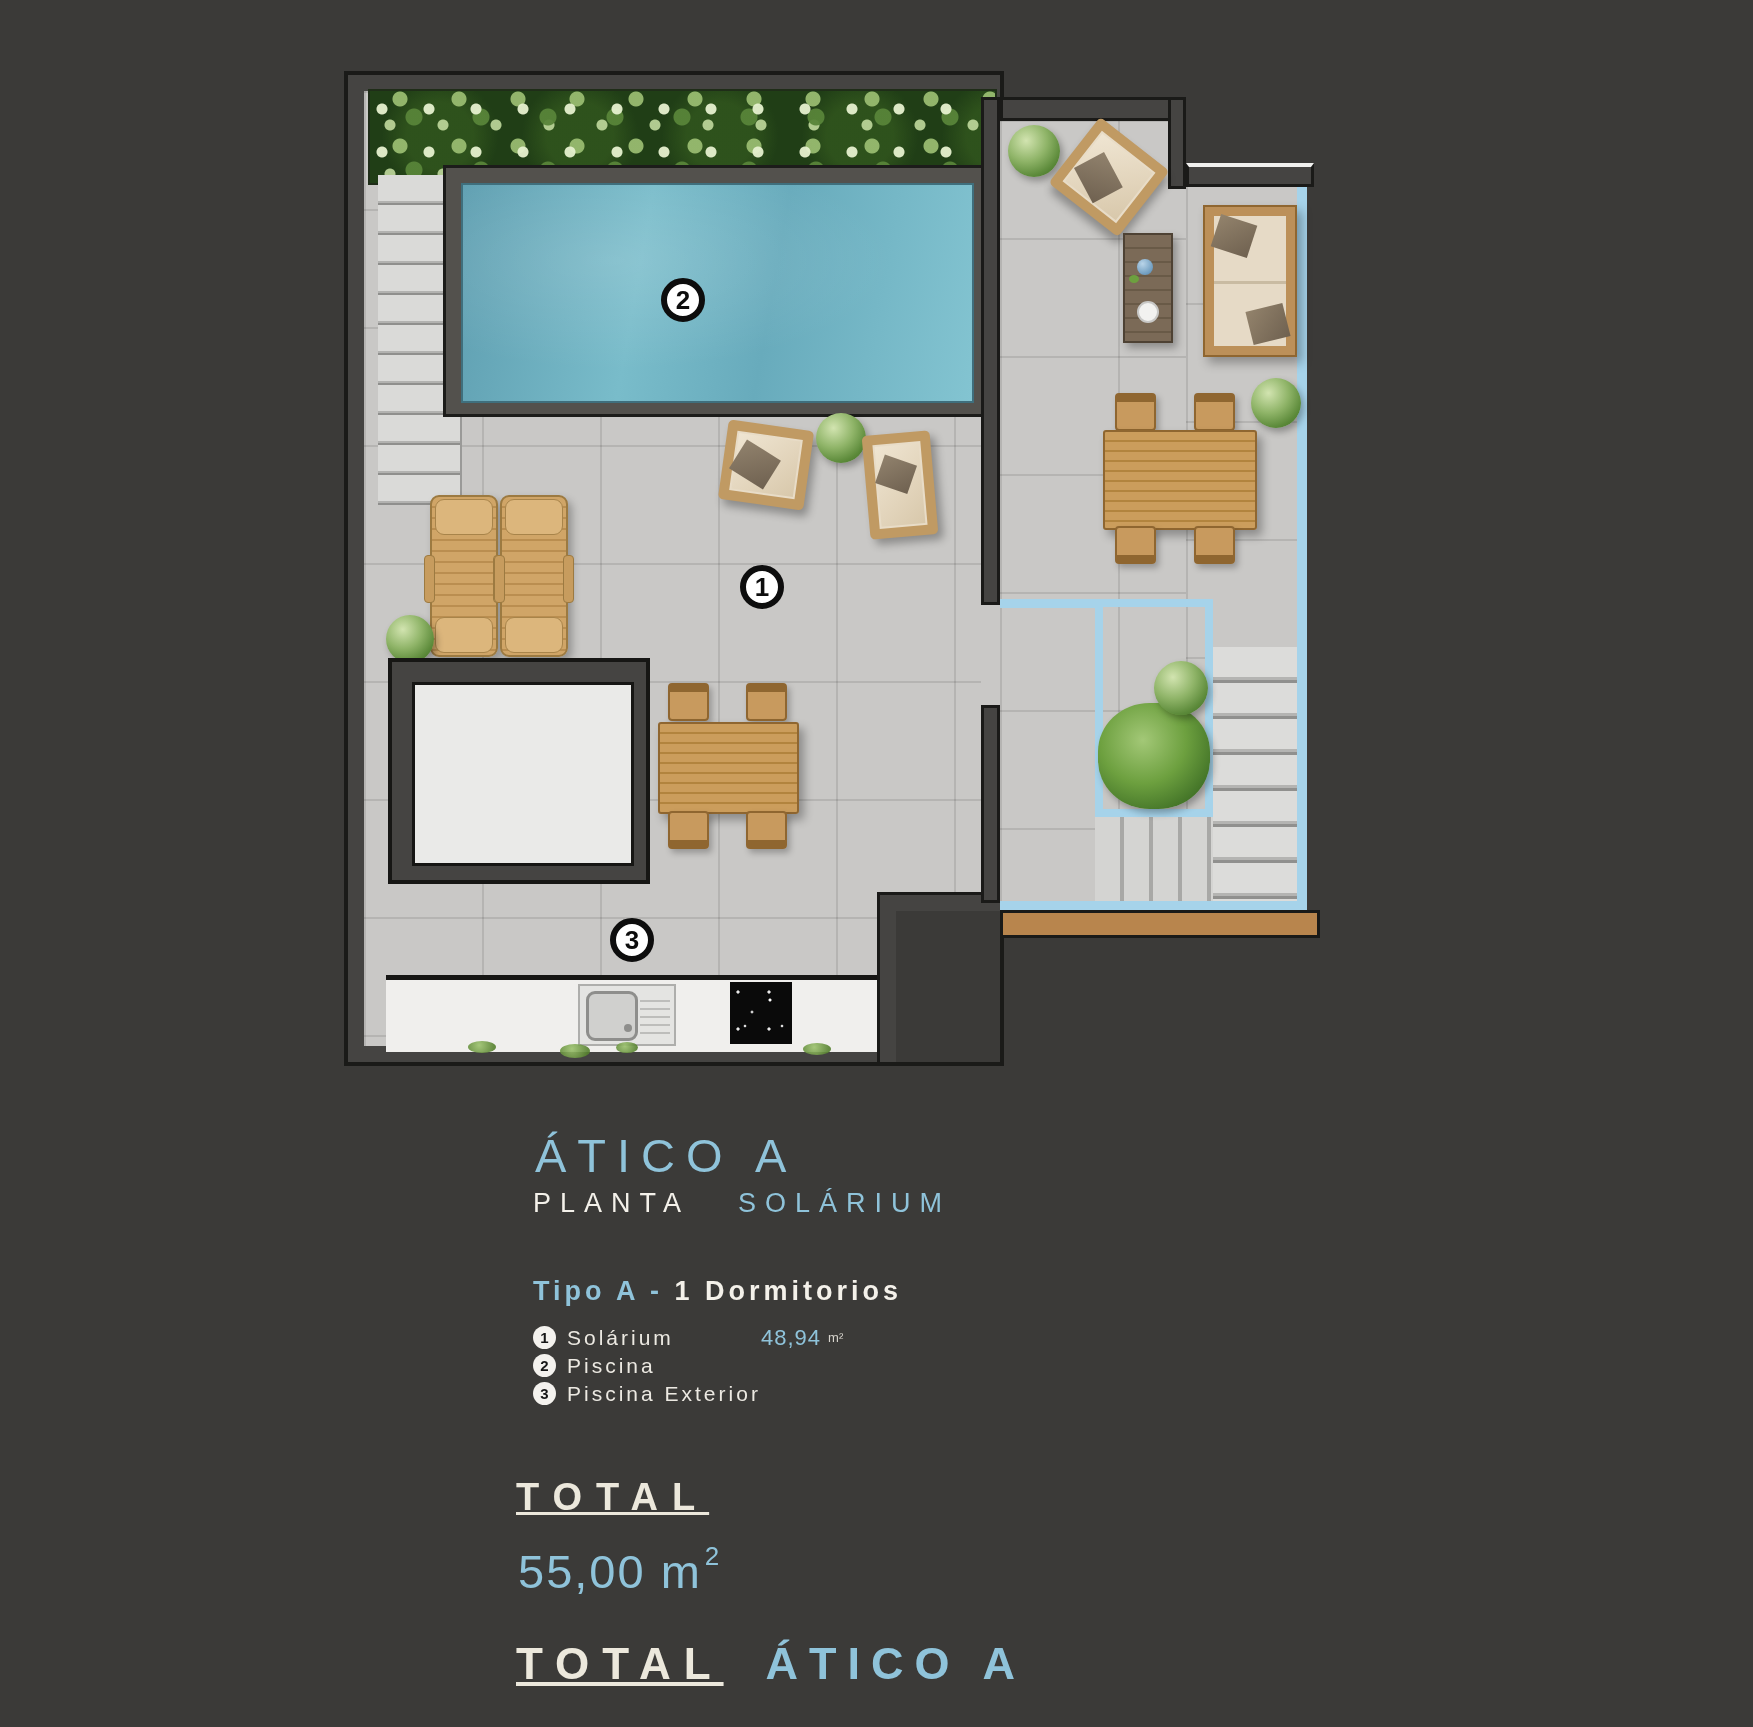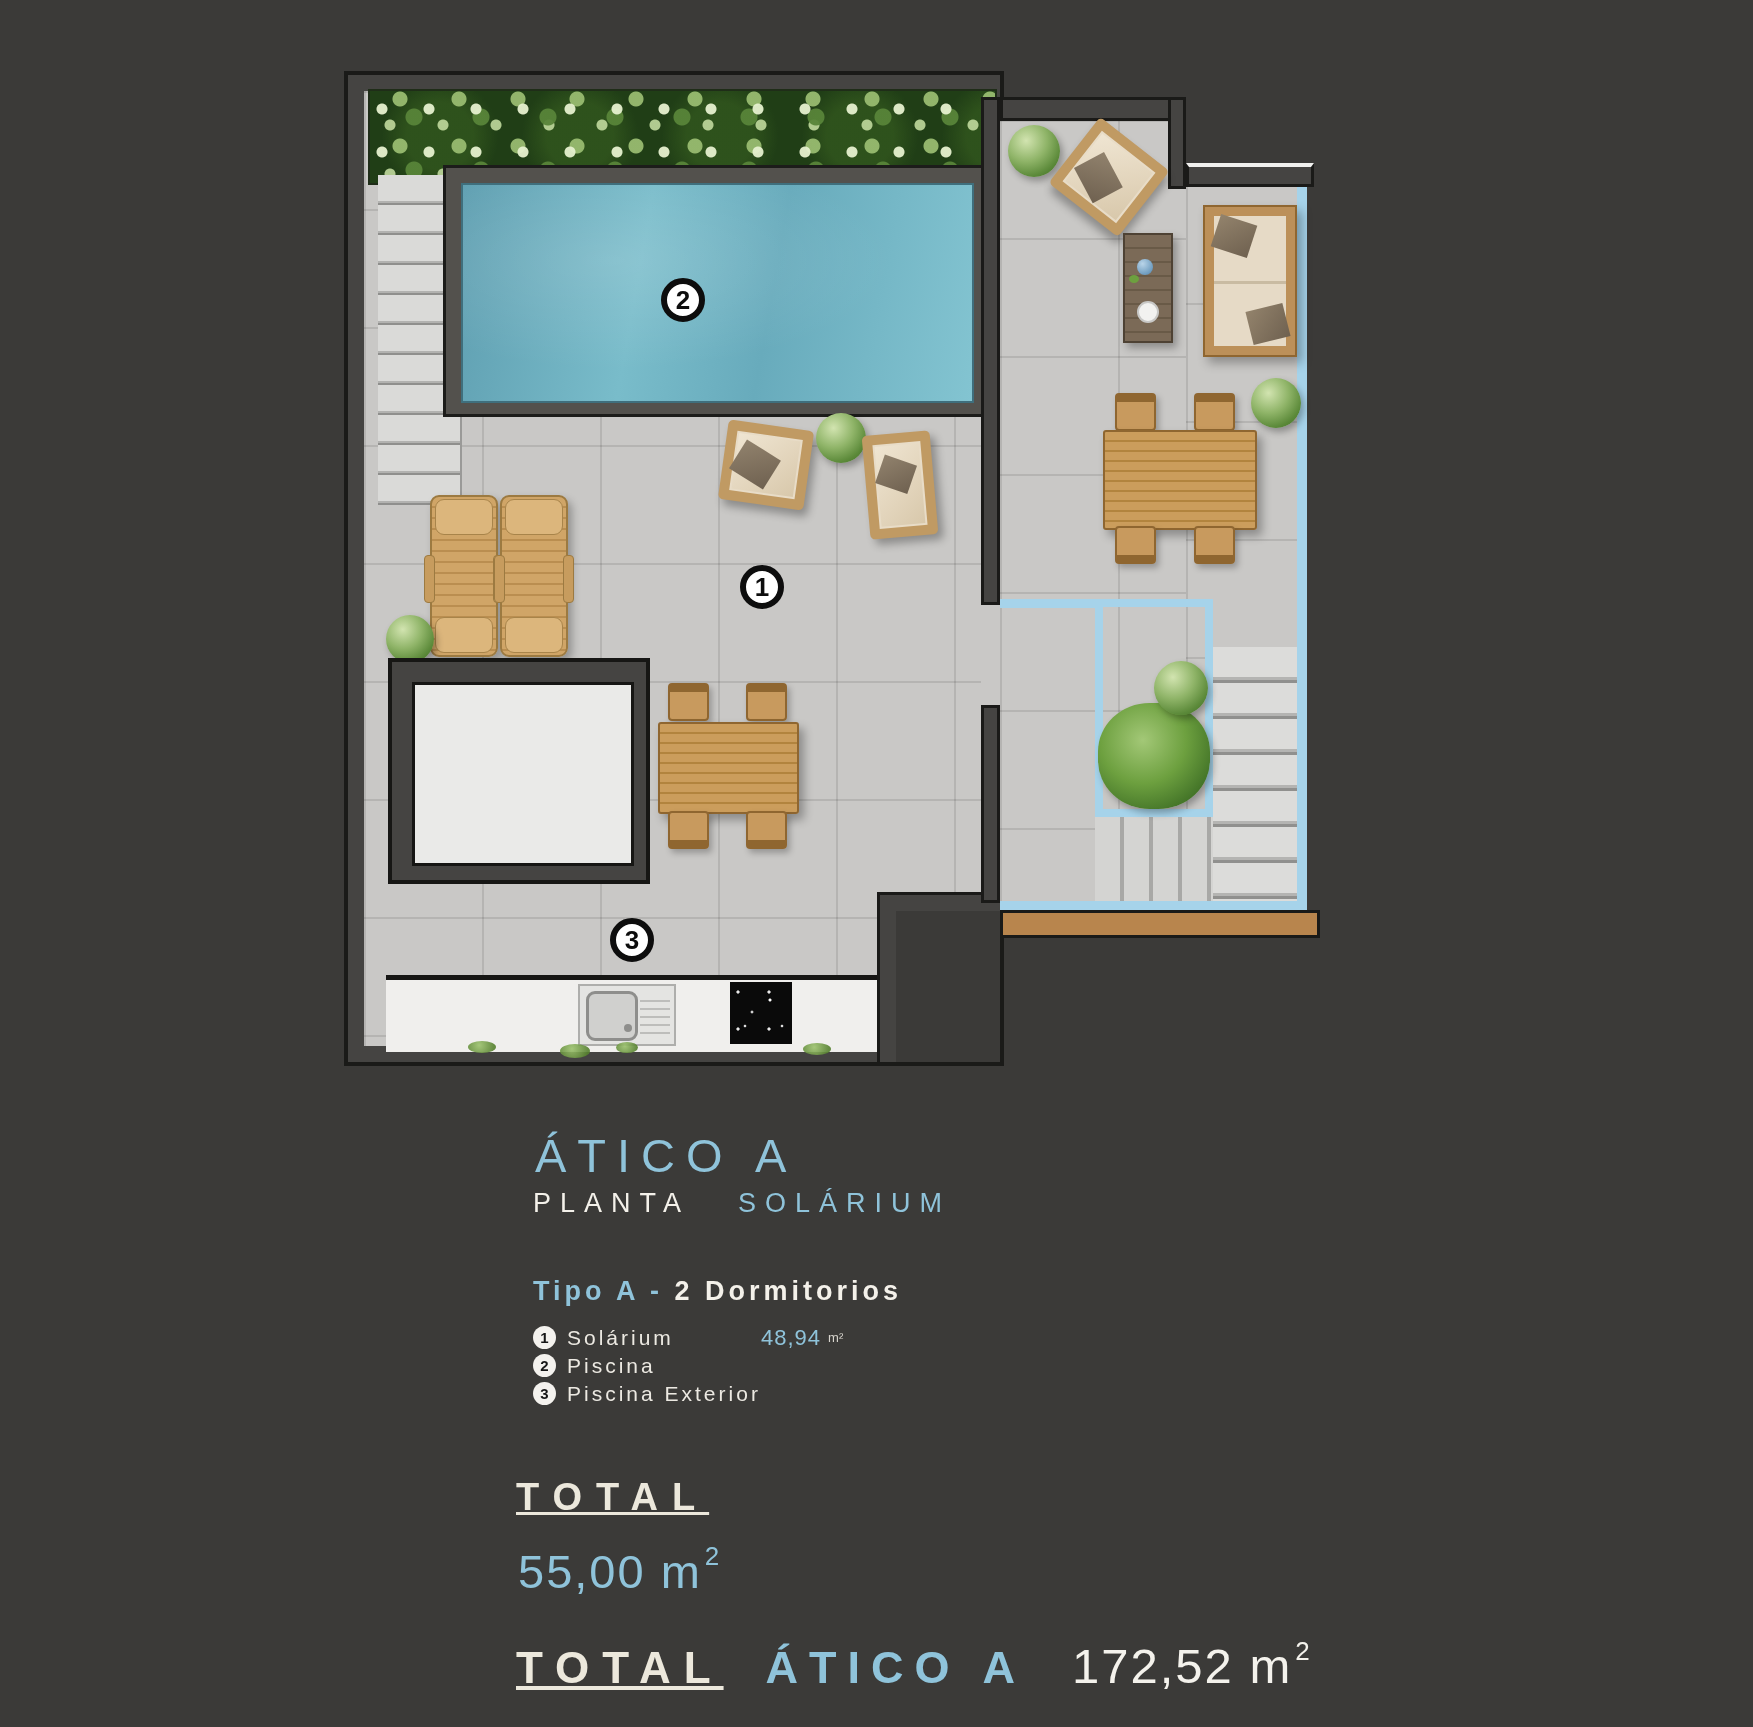--- a/index.html
+++ b/index.html
@@ -269,21 +269,21 @@
 </div>
 
 <div class="abs title t-blue">ÁTICO A</div>
 
 <div class="abs subtitle">
   <span class="t-white">PLANTA</span><span class="t-blue gap">SOLÁRIUM</span>
 </div>
 
 <div class="abs type-line">
   <span class="t-blue">Tipo A -</span>
-  <span class="t-white">2 Dormitorios</span>
+  <span class="t-white">1 Dormitorios</span>
 </div>
 
 <div class="abs legend">
   <div class="legend-row">
     <span class="lnum">1</span>
     <span class="llabel">Solárium</span>
     <span class="lval">48,94</span>
     <span class="lunit">m²</span>
   </div>
   <div class="legend-row">
@@ -301,14 +301,13 @@
 </div>
 
 <div class="abs total-label t-cream">TOTAL</div>
 <div class="abs total-value t-blue">
   <span>55,00 m</span><sup>2</sup>
 </div>
 
 <div class="abs grand">
   <span class="g1 t-cream">TOTAL</span>
   <span class="g2 t-blue">ÁTICO A</span>
-  <span class="g3"><span>172,52 m</span><sup>2</sup></span>
 </div>
 
 </body></html>

